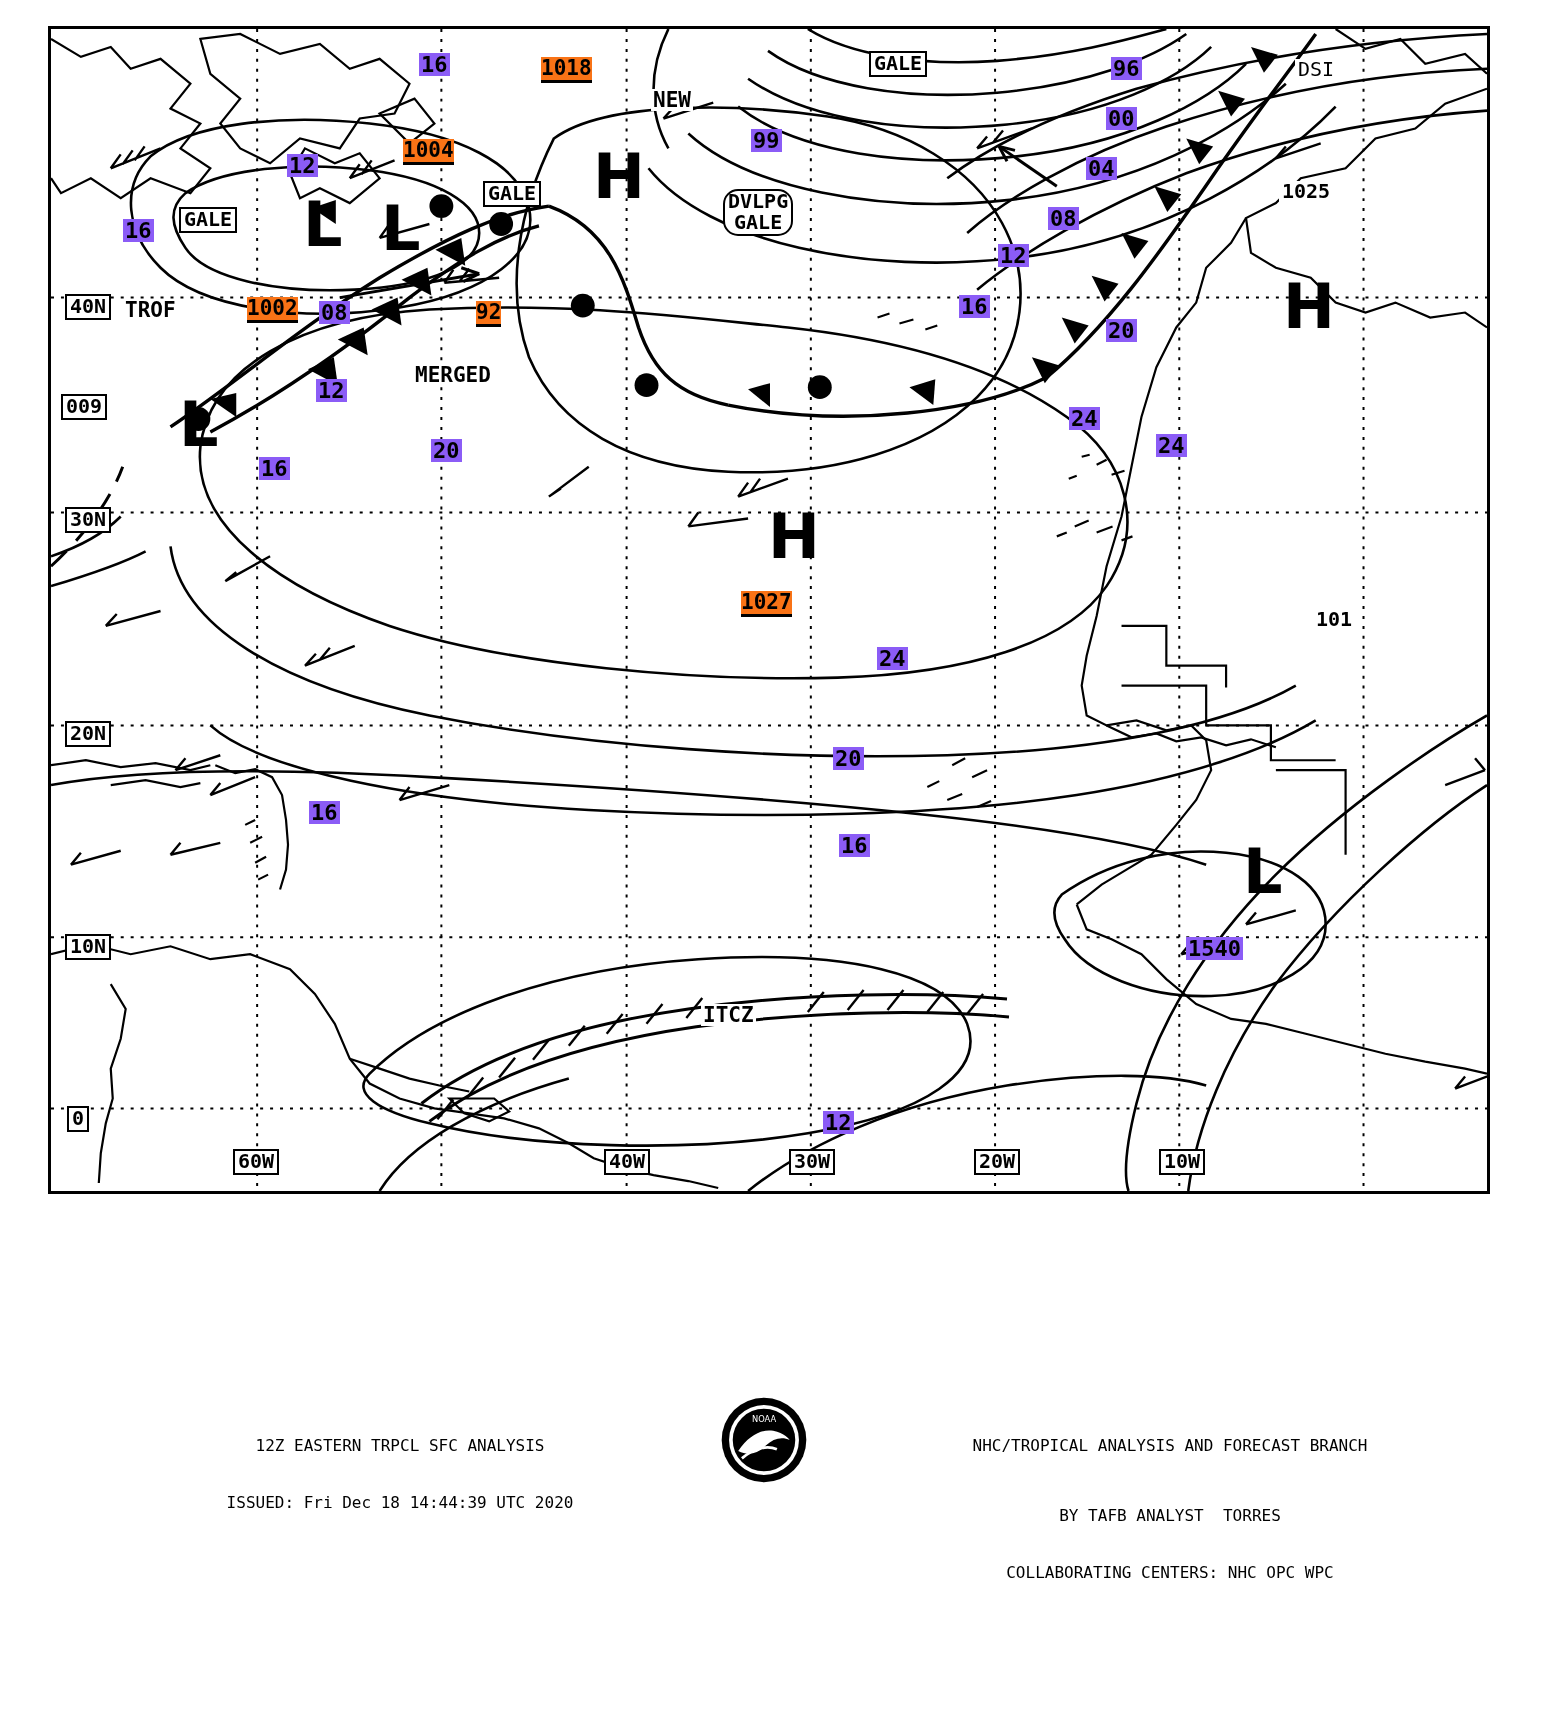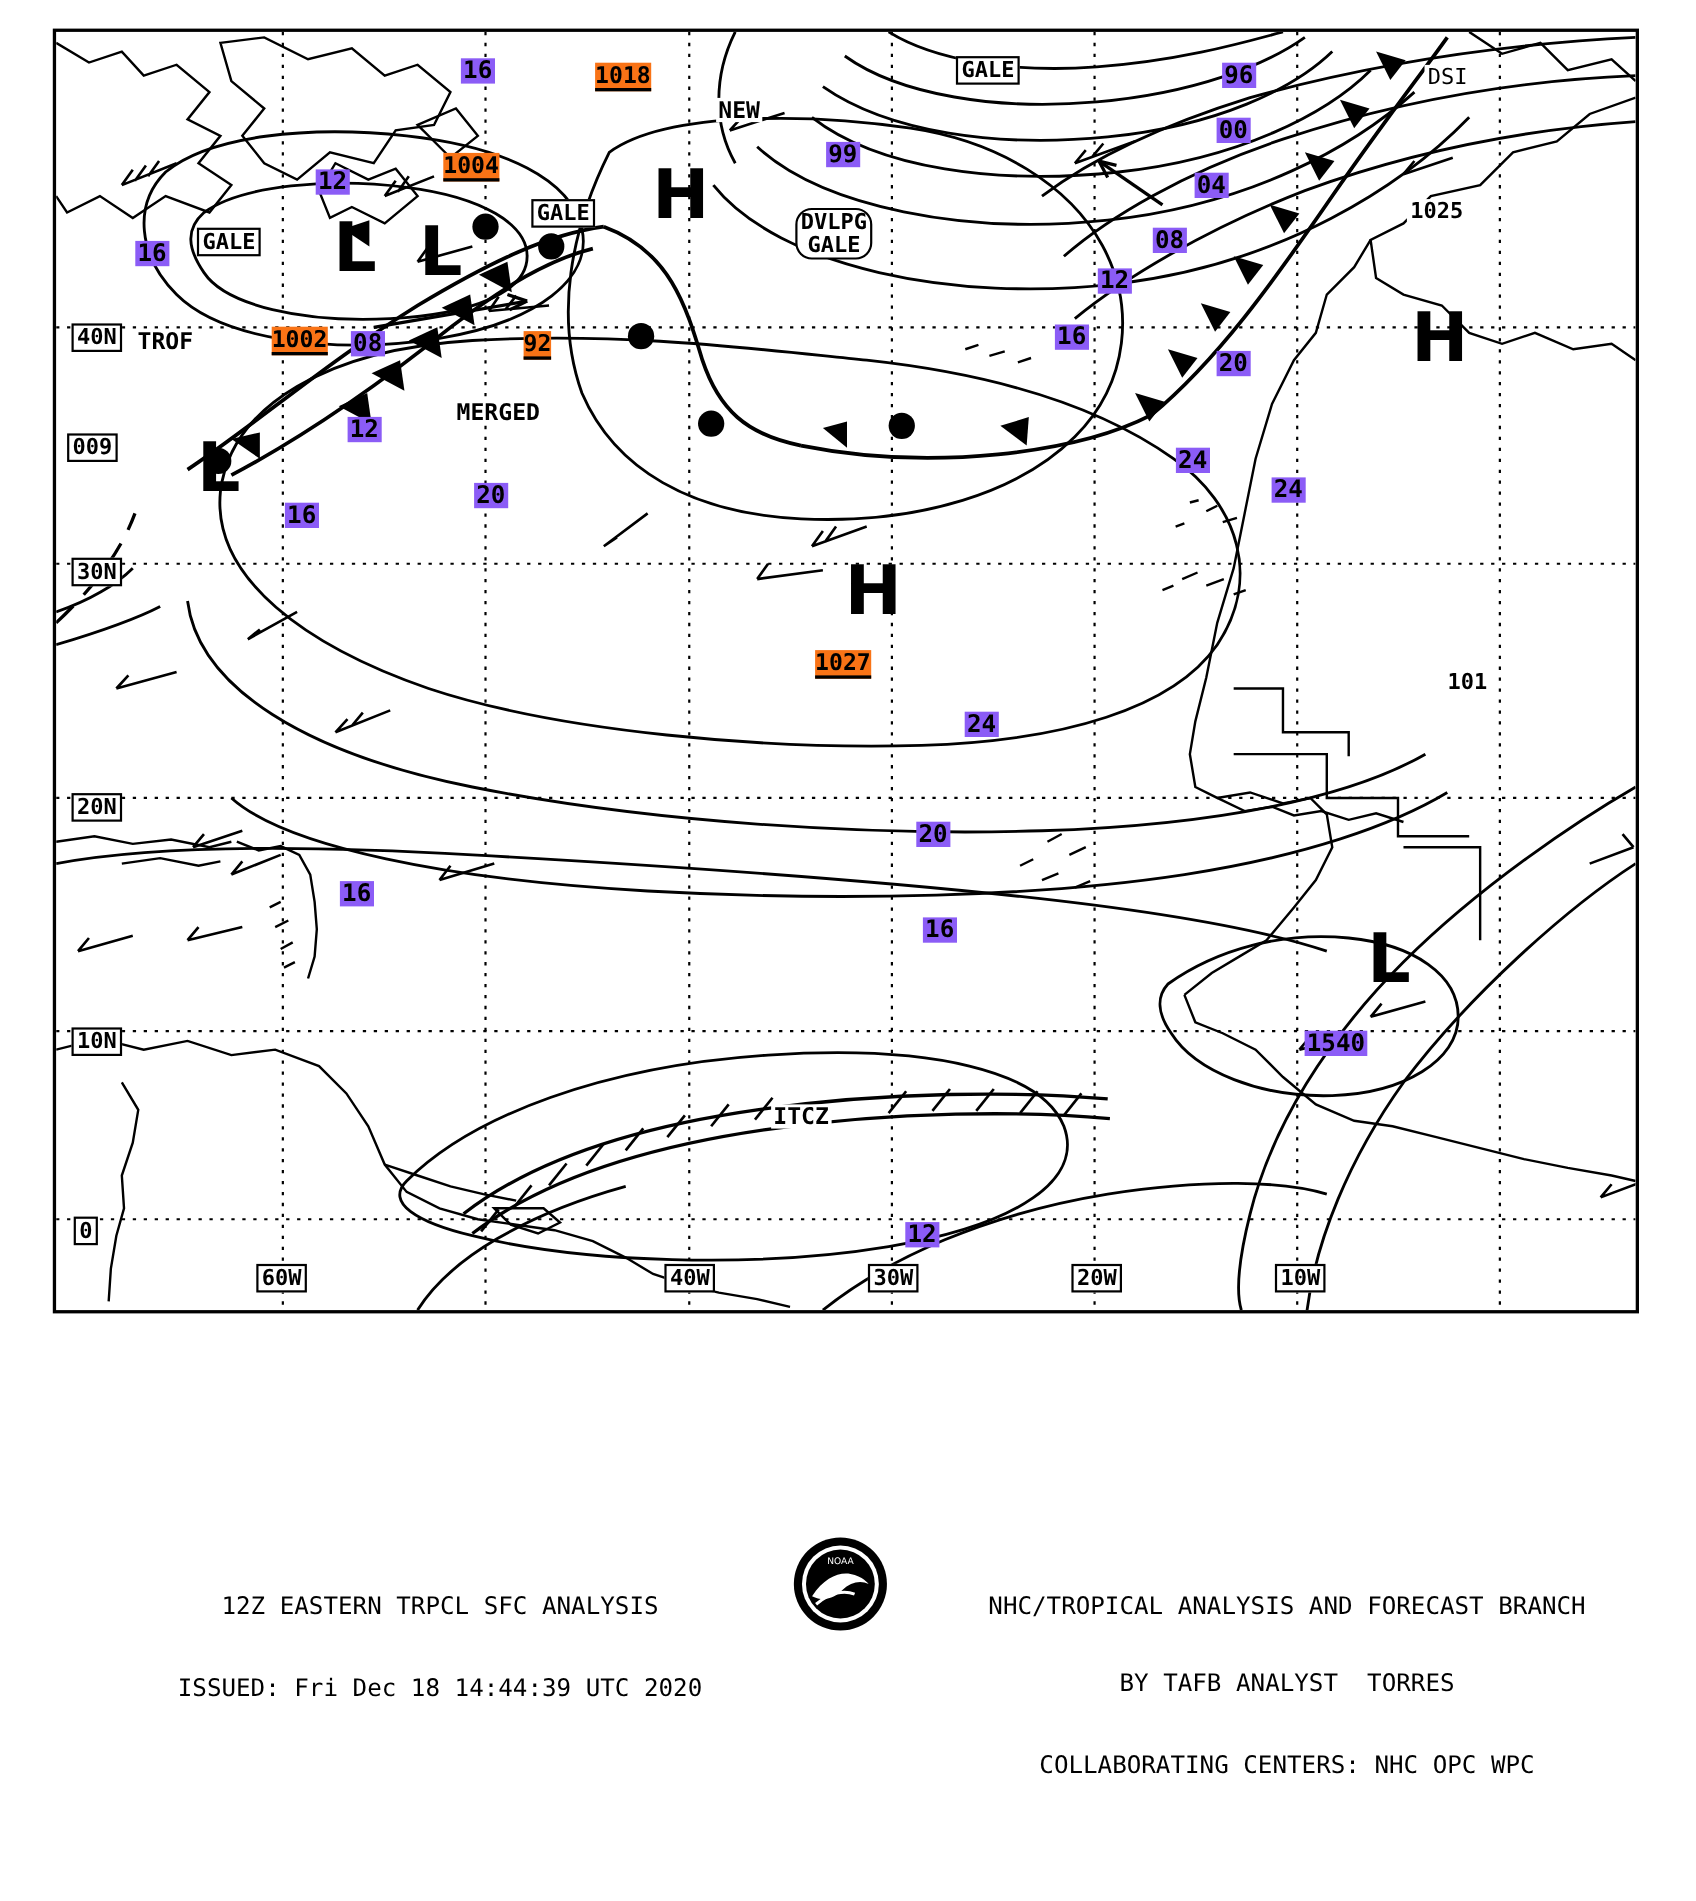--- a/index.html
+++ b/index.html
@@ -79,21 +79,21 @@
   #footer {
     position: absolute;
     left: 0;
     top: 1380px;
     width: 1542px;
     height: 200px;
   }
   .foot-text {
     position: absolute;
     font-family: "DejaVu Sans Mono", monospace;
-    font-size: 22px;
+    font-size: 16px;
     letter-spacing: 0px;
     white-space: pre;
   }
   #footer-left {
     left: 100px;
     top: 18px;
     text-align: center;
     width: 600px;
   }
   #footer-right {

